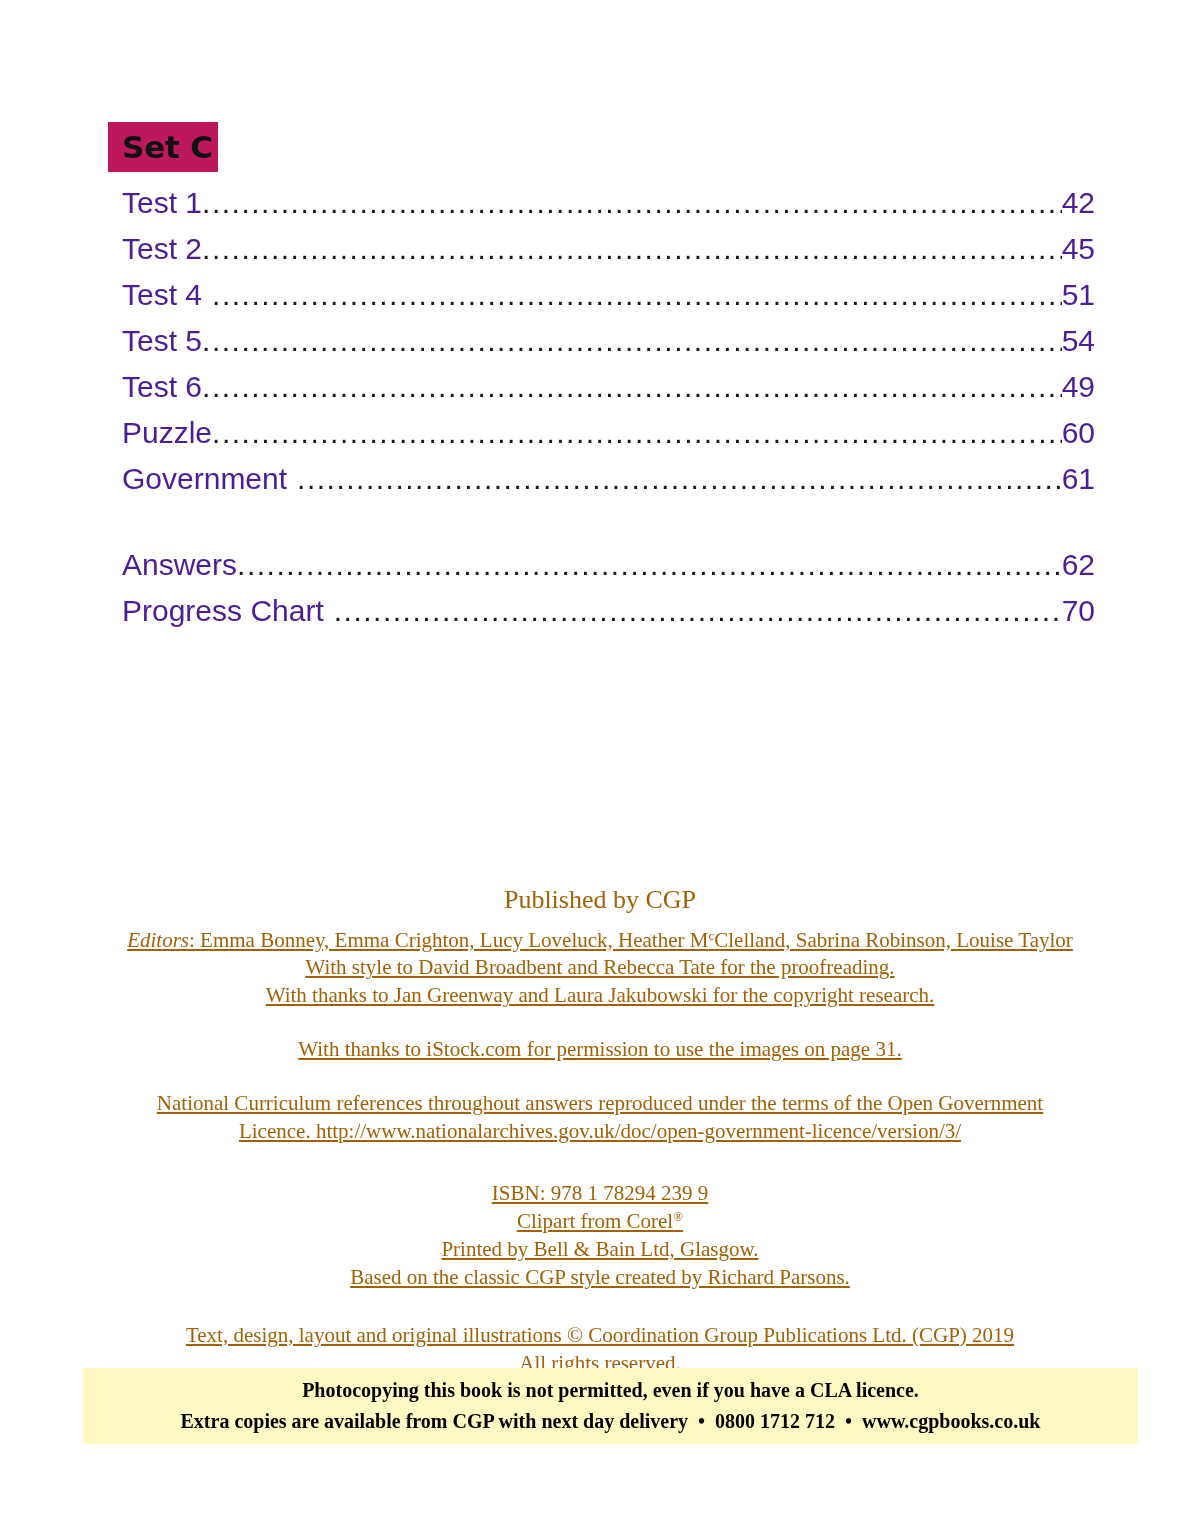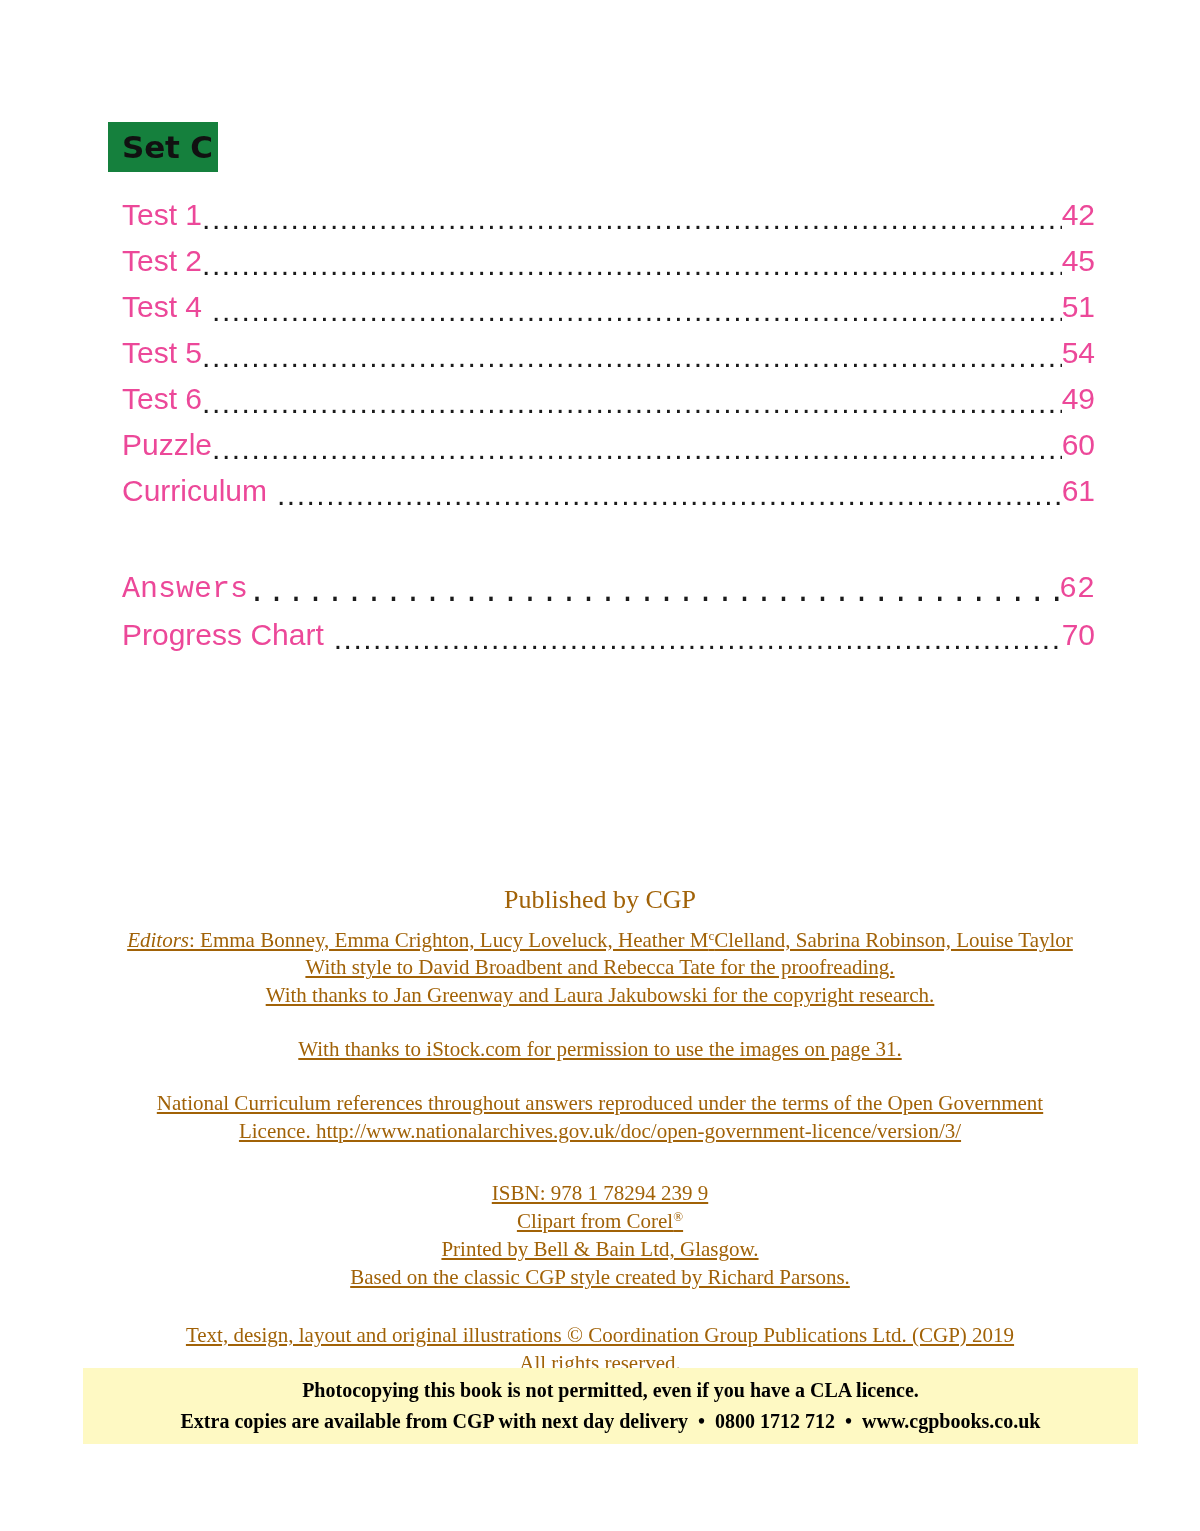--- a/index.html
+++ b/index.html
@@ -22,21 +22,21 @@
     inset: 0;
   }
 
   
   .section-heading {
     position: absolute;
     left: 108px;
     top: 122px;
     width: 110px;
     height: 50px;
-    background: #15803d;
+    background: #be185d;
     display: flex;
     align-items: center;
   }
   .section-heading-label {
     font-family: "DejaVu Sans", sans-serif;
     font-size: 31px;
     font-weight: bold;
     letter-spacing: -0.2px;
     color: #111111;
     padding-left: 14px;
@@ -45,30 +45,29 @@
 
   
   .toc {
     position: absolute;
     left: 122px;
     top: 186px;
     width: 973px;
   }
   .toc-row {
     display: flex;
-    align-items: flex-end;
+    align-items: flex-start;
     height: 46px;
     font-family: "Liberation Sans", sans-serif;
     font-size: 30px;
-    color: #ec4899;
+    color: #4c1d95;
     white-space: nowrap;
   }
   .toc-row.spacer-before {
-    margin-top: 52px;
-    font-family: Liberation Mono, monospace;
+    margin-top: 40px;
   }
   .toc-title {
     flex: 0 0 auto;
   }
   .toc-leader {
     flex: 1 1 auto;
     overflow: hidden;
     margin: 0 0 0 0;
     position: relative;
     height: 1em;
@@ -182,21 +181,21 @@
         <span class="toc-title">Test 6</span>
         <span class="toc-leader"></span>
         <span class="toc-page">49</span>
       </div>
       <div class="toc-row">
         <span class="toc-title">Puzzle</span>
         <span class="toc-leader"></span>
         <span class="toc-page">60</span>
       </div>
       <div class="toc-row">
-        <span class="toc-title">Curriculum</span>
+        <span class="toc-title">Government</span>
         <span class="toc-leader gap"></span>
         <span class="toc-page">61</span>
       </div>
       <div class="toc-row spacer-before">
         <span class="toc-title">Answers</span>
         <span class="toc-leader"></span>
         <span class="toc-page">62</span>
       </div>
       <div class="toc-row">
         <span class="toc-title">Progress Chart</span>

